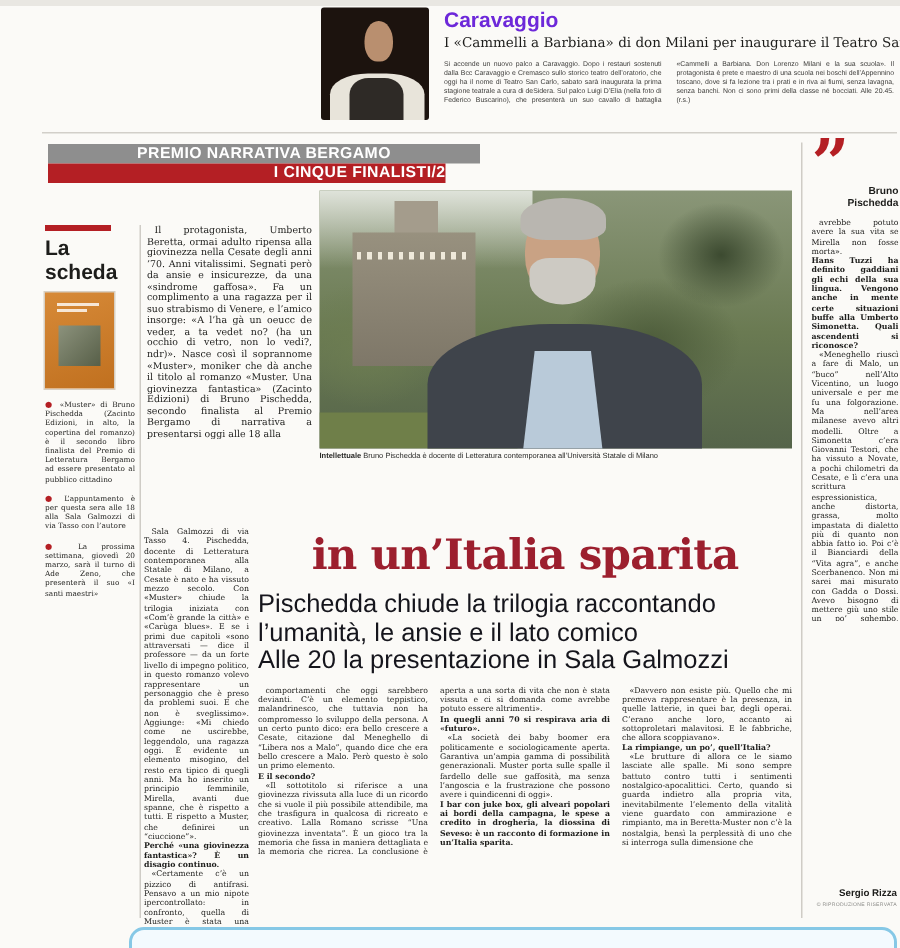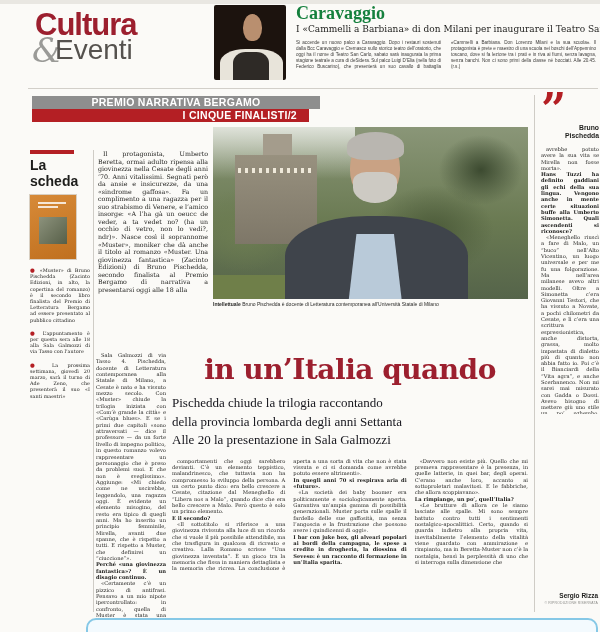--- a/index.html
+++ b/index.html
@@ -13,30 +13,30 @@
   .logo .l2{position:relative;margin-top:-2px;height:34px;}
   .logo .amp{font-family:"DejaVu Serif",serif;font-style:italic;font-size:34px;color:#9a9a97;position:absolute;left:-3px;top:-8px;}
   .logo .ev{font-family:"Liberation Sans",sans-serif;font-size:28px;font-weight:normal;color:#55524e;position:absolute;left:20px;top:-4px;letter-spacing:0px;}
 
   .thumb{position:absolute;left:214px;top:5px;width:72px;height:75px;background:#1c130e;border-radius:2px;overflow:hidden;}
   .thumb .head{position:absolute;left:40%;top:12%;width:26%;height:36%;background:#b98f6f;border-radius:50% 50% 45% 45%;}
   .thumb .shirt{position:absolute;left:8%;bottom:-4%;width:88%;height:46%;background:#e8e4da;border-radius:40% 40% 0 0;}
   .thumb .vest{position:absolute;left:26%;bottom:-4%;width:50%;height:42%;background:#2e2a26;border-radius:35% 35% 0 0;}
 
   .kicker{position:absolute;left:296px;top:6px;width:300px;}
-  .kicker .kt{font-family:Liberation Serif, serif;font-weight:bold;font-size:18px;color:#15803d;line-height:15px;}
+  .kicker .kt{font-family:Liberation Sans, sans-serif;font-weight:bold;font-size:14px;color:#6d28d9;line-height:15px;}
   .kicker .kh{font-family:"DejaVu Serif",serif;font-size:9px;color:#1d1d1b;line-height:12px;margin-top:2px;white-space:nowrap;}
   .kicker .kcols{margin-top:5px;column-count:2;column-gap:10px;font-size:4.6px;line-height:5.9px;color:#3d3c3a;text-align:justify;height:44px;overflow:hidden;}
 
   .rule-top{position:absolute;left:28px;top:88px;width:570px;height:1px;background:#d2cfc9;}
 
   
   .banner{position:absolute;left:32px;top:96px;width:288px;}
   .banner .b1{background:#8e8e8e;color:#fff;font-weight:bold;font-size:10.5px;height:13px;line-height:13px;text-align:center;letter-spacing:.3px;}
-  .banner .b2{background:#b41f24;color:#fff;font-weight:bold;font-size:10.5px;height:13px;line-height:13px;text-align:right;padding-right:12px;width:265px;letter-spacing:.3px;}
+  .banner .b2{background:#b41f24;color:#fff;font-weight:bold;font-size:10.5px;height:13px;line-height:13px;text-align:right;width:265px;letter-spacing:.3px;}
 
   
   .sidebar{position:absolute;left:30px;top:150px;width:60px;}
   .sb-bar{width:44px;height:4px;background:#b41f24;}
   .sb-title{font-weight:bold;font-size:14px;color:#1d1d1b;margin-top:3px;}
   .book{margin-top:6px;width:46px;height:64px;background:linear-gradient(160deg,#d78a38,#c0701f);position:relative;box-shadow:0 0 0 1px #d8cfc2;}
   .book .t1,.book .t2{position:absolute;left:8px;height:1.5px;background:rgba(255,255,255,.8);}
   .book .t1{top:7px;width:28px;}
   .book .t2{top:11px;width:20px;}
   .book .img{position:absolute;left:9px;top:22px;width:28px;height:27px;background:linear-gradient(135deg,#8c927c,#575f48);}
@@ -72,48 +72,41 @@
 
   .caption{position:absolute;left:213px;top:301px;width:315px;font-size:5px;line-height:6px;color:#2a2a28;}
   .caption b{font-weight:bold;}
 
   .headline1{position:absolute;left:96px;top:311px;width:432px;text-align:center;font-family:"DejaVu Serif",serif;font-weight:bold;font-size:28px;line-height:36px;color:#9c1f2e;letter-spacing:-.5px;}
 
   .lower{position:absolute;left:96px;top:352px;width:432px;height:278px;display:flex;}
   .left-col{width:70px;padding-right:6px;flex:none;font-size:5.2px;line-height:6.35px;text-align:justify;overflow:hidden;}
   .right-part{flex:1;min-width:0;}
   .headline2{text-align:center;font-family:"DejaVu Serif",serif;font-weight:bold;font-size:28px;line-height:36px;color:#9c1f2e;letter-spacing:-.5px;}
-  .standfirst{margin-top:6px;font-family:Liberation Serif, serif;font-size:13px;line-height:18.5px;color:#15151c;}
+  .standfirst{margin-top:6px;font-family:Liberation Sans, sans-serif;font-size:17px;line-height:18.5px;color:#15151c;}
   .standfirst p{margin:0;text-indent:0;}
   .threecol{margin-top:8px;column-count:3;column-gap:8px;font-size:5.2px;line-height:6.35px;text-align:justify;height:148px;overflow:hidden;}
 
   
   .rail{position:absolute;left:534px;top:95px;width:65px;height:517px;border-left:1px solid #cfccc6;padding-left:6px;box-sizing:border-box;}
   .rail-quotemark{font-family:"DejaVu Serif",serif;font-weight:bold;font-size:44px;line-height:30px;color:#b41f24;height:26px;}
   .rail-quote{font-family:"DejaVu Serif",serif;font-size:7px;line-height:8.5px;color:#1d1d1b;margin-top:4px;}
   .rail-author{font-weight:bold;font-size:6.8px;line-height:8px;color:#1d1d1b;text-align:right;margin-top:3px;}
   .rail-body{margin-top:6px;font-size:5.2px;line-height:6.3px;text-align:justify;height:268px;overflow:hidden;}
   .rail-byline{position:absolute;left:540px;top:592px;width:58px;text-align:right;font-weight:bold;font-size:6.5px;color:#1d1d1b;}
   .rail-copy{position:absolute;left:540px;top:601px;width:58px;text-align:right;font-size:3.4px;color:#8b8b88;letter-spacing:.2px;}
 
   .bottom-box{position:absolute;left:86px;top:618px;width:508px;height:40px;border:2px solid #86c8e6;border-radius:10px;background:#f3fafe;}
 </style>
 </head>
 <body>
 
 <div class="sheet">
   <div class="topband"></div>
 
-  <div class="logo">
-    <div class="l1">Cultura</div>
-    <div class="l2">
-      <span class="amp">&amp;</span>
-      <span class="ev">Eventi</span>
-    </div>
-  </div>
 
   <div class="thumb">
     <div class="head"></div>
     <div class="shirt"></div>
     <div class="vest"></div>
   </div>
   <div class="kicker">
     <div class="kt">Caravaggio</div>
     <div class="kh">I «Cammelli a Barbiana» di don Milani per inaugurare il Teatro San Carlo</div>
     <div class="kcols"><span>Si accende un nuovo palco a Caravaggio. Dopo i restauri sostenuti dalla Bcc Caravaggio e Cremasco sullo storico teatro dell’oratorio, che oggi ha il nome di Teatro San Carlo, sabato sarà inaugurata la prima stagione teatrale a cura di deSidera. Sul palco Luigi D’Elia (nella foto di Federico Buscarino), che presenterà</span> <span>un suo cavallo di battaglia «Cammelli a Barbiana. Don Lorenzo Milani e la sua scuola». Il protagonista è prete e maestro di una scuola nei boschi dell’Appennino toscano, dove si fa lezione tra i prati e in riva ai fiumi, senza lavagna, senza banchi. Non ci sono primi della classe né bocciati. Alle 20.45. (r.s.)</span></div>
@@ -162,24 +155,24 @@
   <div class="caption"><b>Intellettuale</b><span> Bruno Pischedda è docente di Letteratura contemporanea all’Università Statale di Milano</span></div>
 
 
   <div class="lower">
     <div class="left-col serif bodytext">
         <p>Sala Galmozzi di via Tasso 4. Pischedda, docente di Letteratura contemporanea alla Statale di Milano, a Cesate è nato e ha vissuto mezzo secolo. Con «Muster» chiude la trilogia iniziata con «Com’è grande la città» e «Carùga blues». E se i primi due capitoli «sono attraversati — dice il professore — da un forte livello di impegno politico, in questo romanzo volevo rappresentare un personaggio che è preso da problemi suoi. E che non è sveglissimo». Aggiunge: «Mi chiedo come ne uscirebbe, leggendolo, una ragazza oggi. È evidente un elemento misogino, del resto era tipico di quegli anni. Ma ho inserito un principio femminile, Mirella, avanti due spanne, che è rispetto a tutti. E rispetto a Muster, che definirei un “ciuccione”».</p>
         <p class="q">Perché «una giovinezza fantastica»? È un disagio continuo.</p>
         <p>«Certamente c’è un pizzico di antifrasi. Pensavo a un mio nipote ipercontrollato: in confronto, quella di Muster è stata una giovinezza fantastica, piena, vissuta all’aria aperta, anche concedendosi dei</p>
       </div>
     <div class="right-part">
-      <div class="headline2">in un’Italia quando</div>
+      <div class="headline2">in un’Italia sparita</div>
       <div class="standfirst bodytext">
           <p>Pischedda chiude la trilogia raccontando</p>
-          <p>della provincia lombarda degli anni Settanta</p>
+          <p>l’umanità, le ansie e il lato comico</p>
           <p>Alle 20 la presentazione in Sala Galmozzi</p>
         </div>
       <div class="threecol serif bodytext">
           <p>comportamenti che oggi sarebbero devianti. C’è un elemento teppistico, malandrinesco, che tuttavia non ha compromesso lo sviluppo della persona. A un certo punto dico: era bello crescere a Cesate, citazione dal Meneghello di “Libera nos a Malo”, quando dice che era bello crescere a Malo. Però questo è solo un primo elemento.</p>
           <p class="q">E il secondo?</p>
           <p>«Il sottotitolo si riferisce a una giovinezza rivissuta alla luce di un ricordo che si vuole il più possibile attendibile, ma che trasfigura in qualcosa di ricreato e creativo. Lalla Romano scrisse “Una giovinezza inventata”. È un gioco tra la memoria che fissa in maniera dettagliata e la memoria che ricrea. La conclusione è aperta a una sorta di vita che non è stata vissuta e ci si domanda come avrebbe potuto essere altrimenti».</p>
           <p class="q">In quegli anni 70 si respirava aria di «futuro».</p>
           <p>«La società dei baby boomer era politicamente e sociologicamente aperta. Garantiva un’ampia gamma di possibilità generazionali. Muster porta sulle spalle il fardello delle sue gaffosità, ma senza l’angoscia e la frustrazione che possono avere i quindicenni di oggi».</p>
           <p class="q">I bar con juke box, gli alveari popolari ai bordi della campagna, le spese a credito in drogheria, la diossina di Seveso: è un racconto di formazione in un’Italia sparita.</p>
           <p>«Davvero non esiste più. Quello che mi premeva rappresentare è la presenza, in quelle latterie, in quei bar, degli operai. C’erano anche loro, accanto ai sottoproletari malavitosi. E le fabbriche, che allora scoppiavano».</p>

